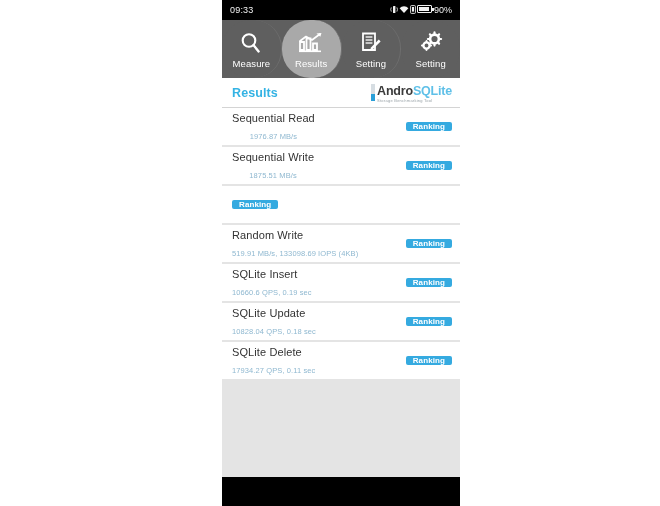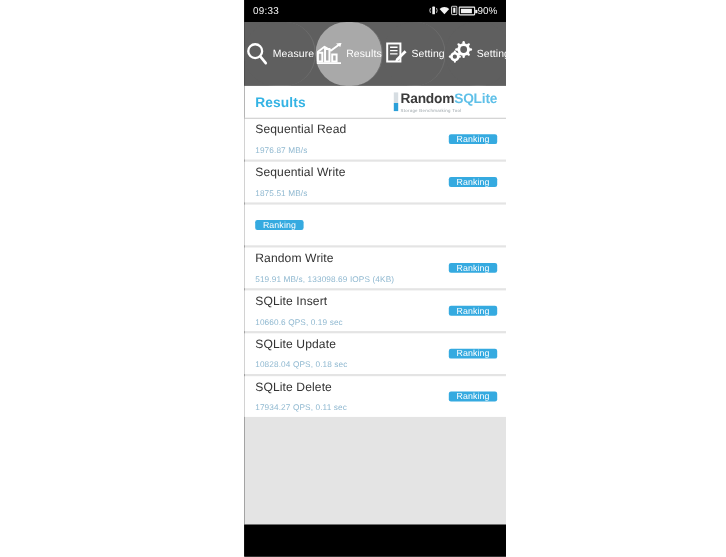--- a/index.html
+++ b/index.html
@@ -37,21 +37,20 @@
     padding: 10px 8px;
     box-sizing: border-box;
   }
   .status-time {
     font-size: 9px;
     letter-spacing: 0.2px;
     color: #f2f2f2;
   }
   .status-right {
     display: flex;
-    align-items: center;
     gap: 1px;
   }
   .status-right .sicon {
     display: inline-block;
     line-height: 1;
     color: #f2f2f2;
   }
   .ico-vibrate { font-size: 9px; }
   .ico-wifi { font-size: 9px; }
   .ico-sim { font-size: 9px; }
@@ -86,20 +85,21 @@
 
   
   .tabbar {
     display: flex;
     height: 58px;
     background: #5f5f5f;
   }
   .tab {
     flex: 1 1 0;
     display: flex;
+    flex-direction: column;
     align-items: center;
     justify-content: center;
     gap: 2px;
     background: #5f5f5f;
     border-right: 1px solid #6e6e6e;
     box-sizing: border-box;
     cursor: pointer;
     border-radius: 28px;
   }
   .tab:last-child { border-right: none; }
@@ -183,26 +183,27 @@
     font-size: 11px;
     color: #333333;
     letter-spacing: 0.1px;
     white-space: nowrap;
   }
   .row-value {
     font-size: 7.5px;
     color: #8fb8d0;
     letter-spacing: 0.1px;
     white-space: nowrap;
+    text-align: center;
   }
   .ranking-btn {
     background: #35aae0;
     color: #ffffff;
     font-size: 8px;
-    font-weight: normal;
+    font-weight: bold;
     border: none;
     border-radius: 2px;
     padding: 0 7px;
     cursor: pointer;
     letter-spacing: 0.1px;
     flex: 0 0 auto;
   }
 
   
   .bottom-black {
@@ -313,21 +314,21 @@
     </div>
 
   </div>
 
   <div class="app-header">
     <span class="app-title">Results</span>
     <span class="logo">
       <span class="logo-mark"></span>
       <span class="logo-words">
         <span class="logo-top">
-          <span class="logo-andro">Random</span><span class="logo-bench">SQLite</span>
+          <span class="logo-andro">Andro</span><span class="logo-bench">SQLite</span>
         </span>
         <div class="logo-sub">Storage Benchmarking Tool</div>
       </span>
     </span>
   </div>
 
   <div class="content">
 
     <div class="row">
       <span class="row-texts">

